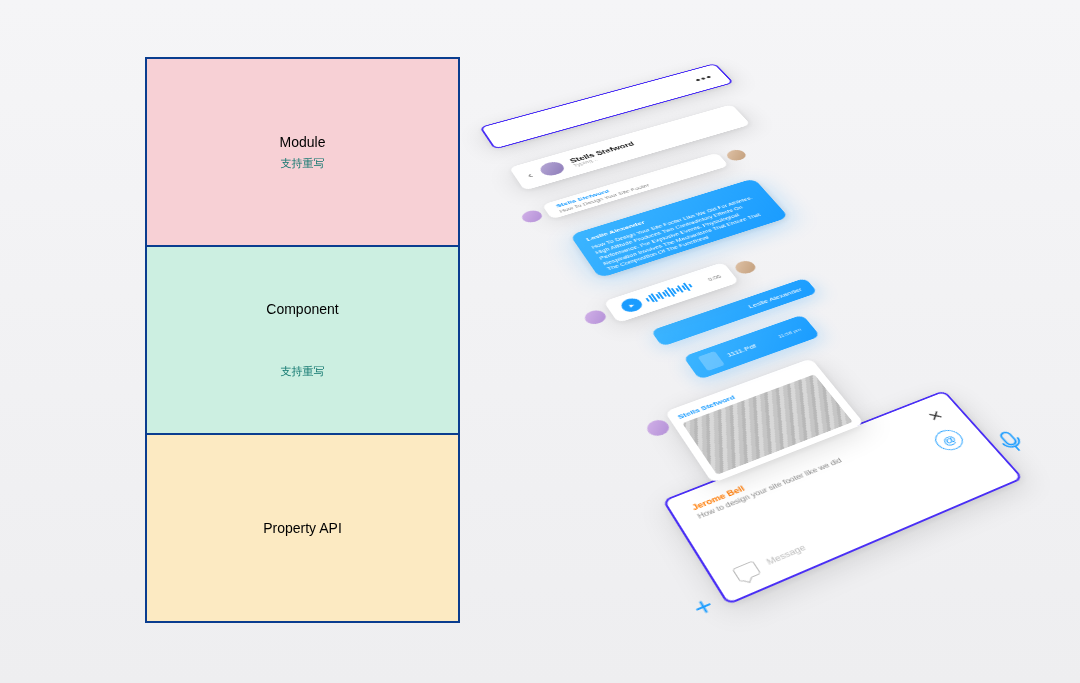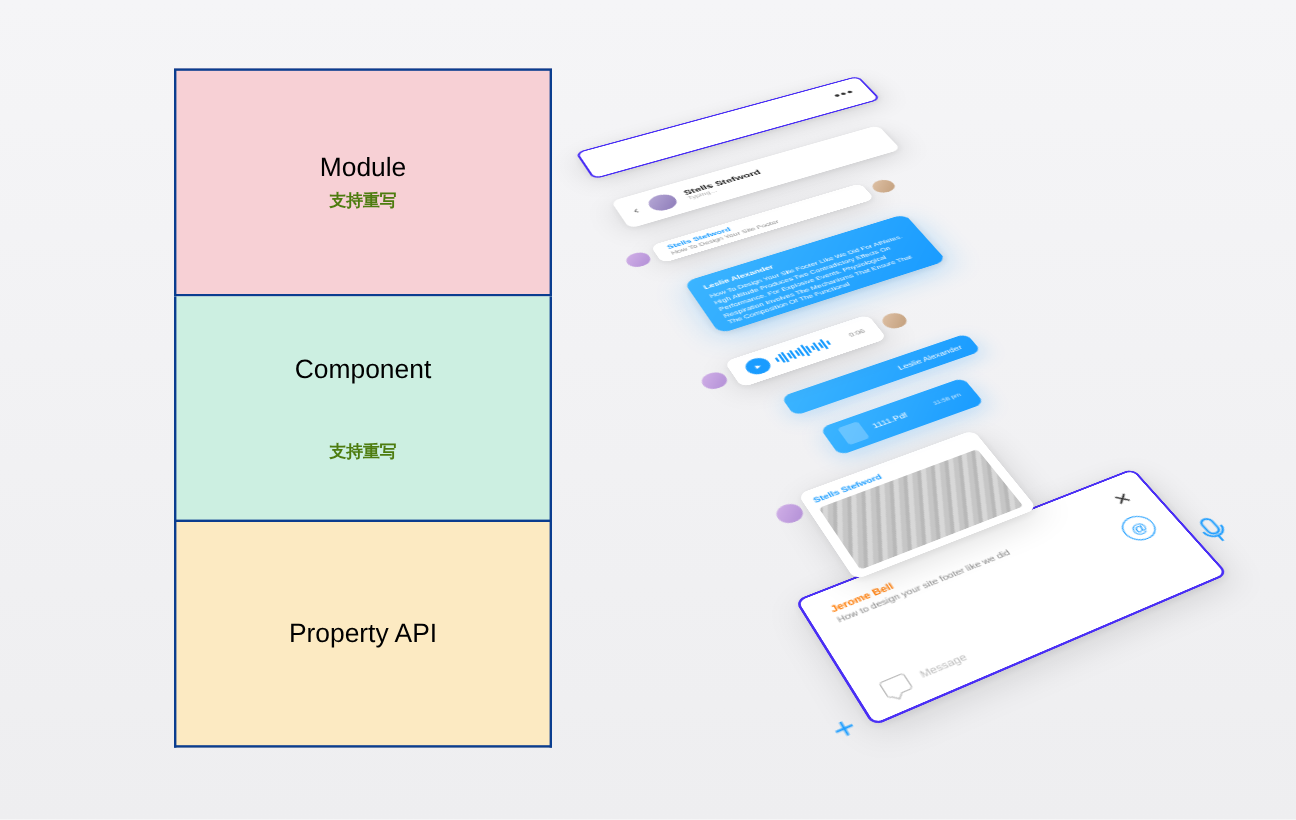--- a/index.html
+++ b/index.html
@@ -28,22 +28,22 @@
       display: flex;
       flex-direction: column;
       align-items: center;
       justify-content: center;
       gap: 6px;
     }
     .layer:not(:first-child) { border-top: none; gap: 47px; }
     .layer-module { background: #f7d0d5; }
     .layer-component { background: #ccefe1; }
     .layer-property { background: #fceac2; }
-    .layer-title { font-size: 22px; font-weight: 500; color: #000; }
-    .layer-sub { font-size: 14px; color: #4d7c0f; font-weight: bold; }
+    .layer-title { font-size: 14px; font-weight: 500; color: #000; }
+    .layer-sub { font-size: 11px; color: #0f766e; }
 
     
     .phone-wrap {
       position: absolute;
       right: 140px;
       top: 50px;
       width: 340px;
       height: 600px;
       perspective: 1400px;
       perspective-origin: 50% 40%;

